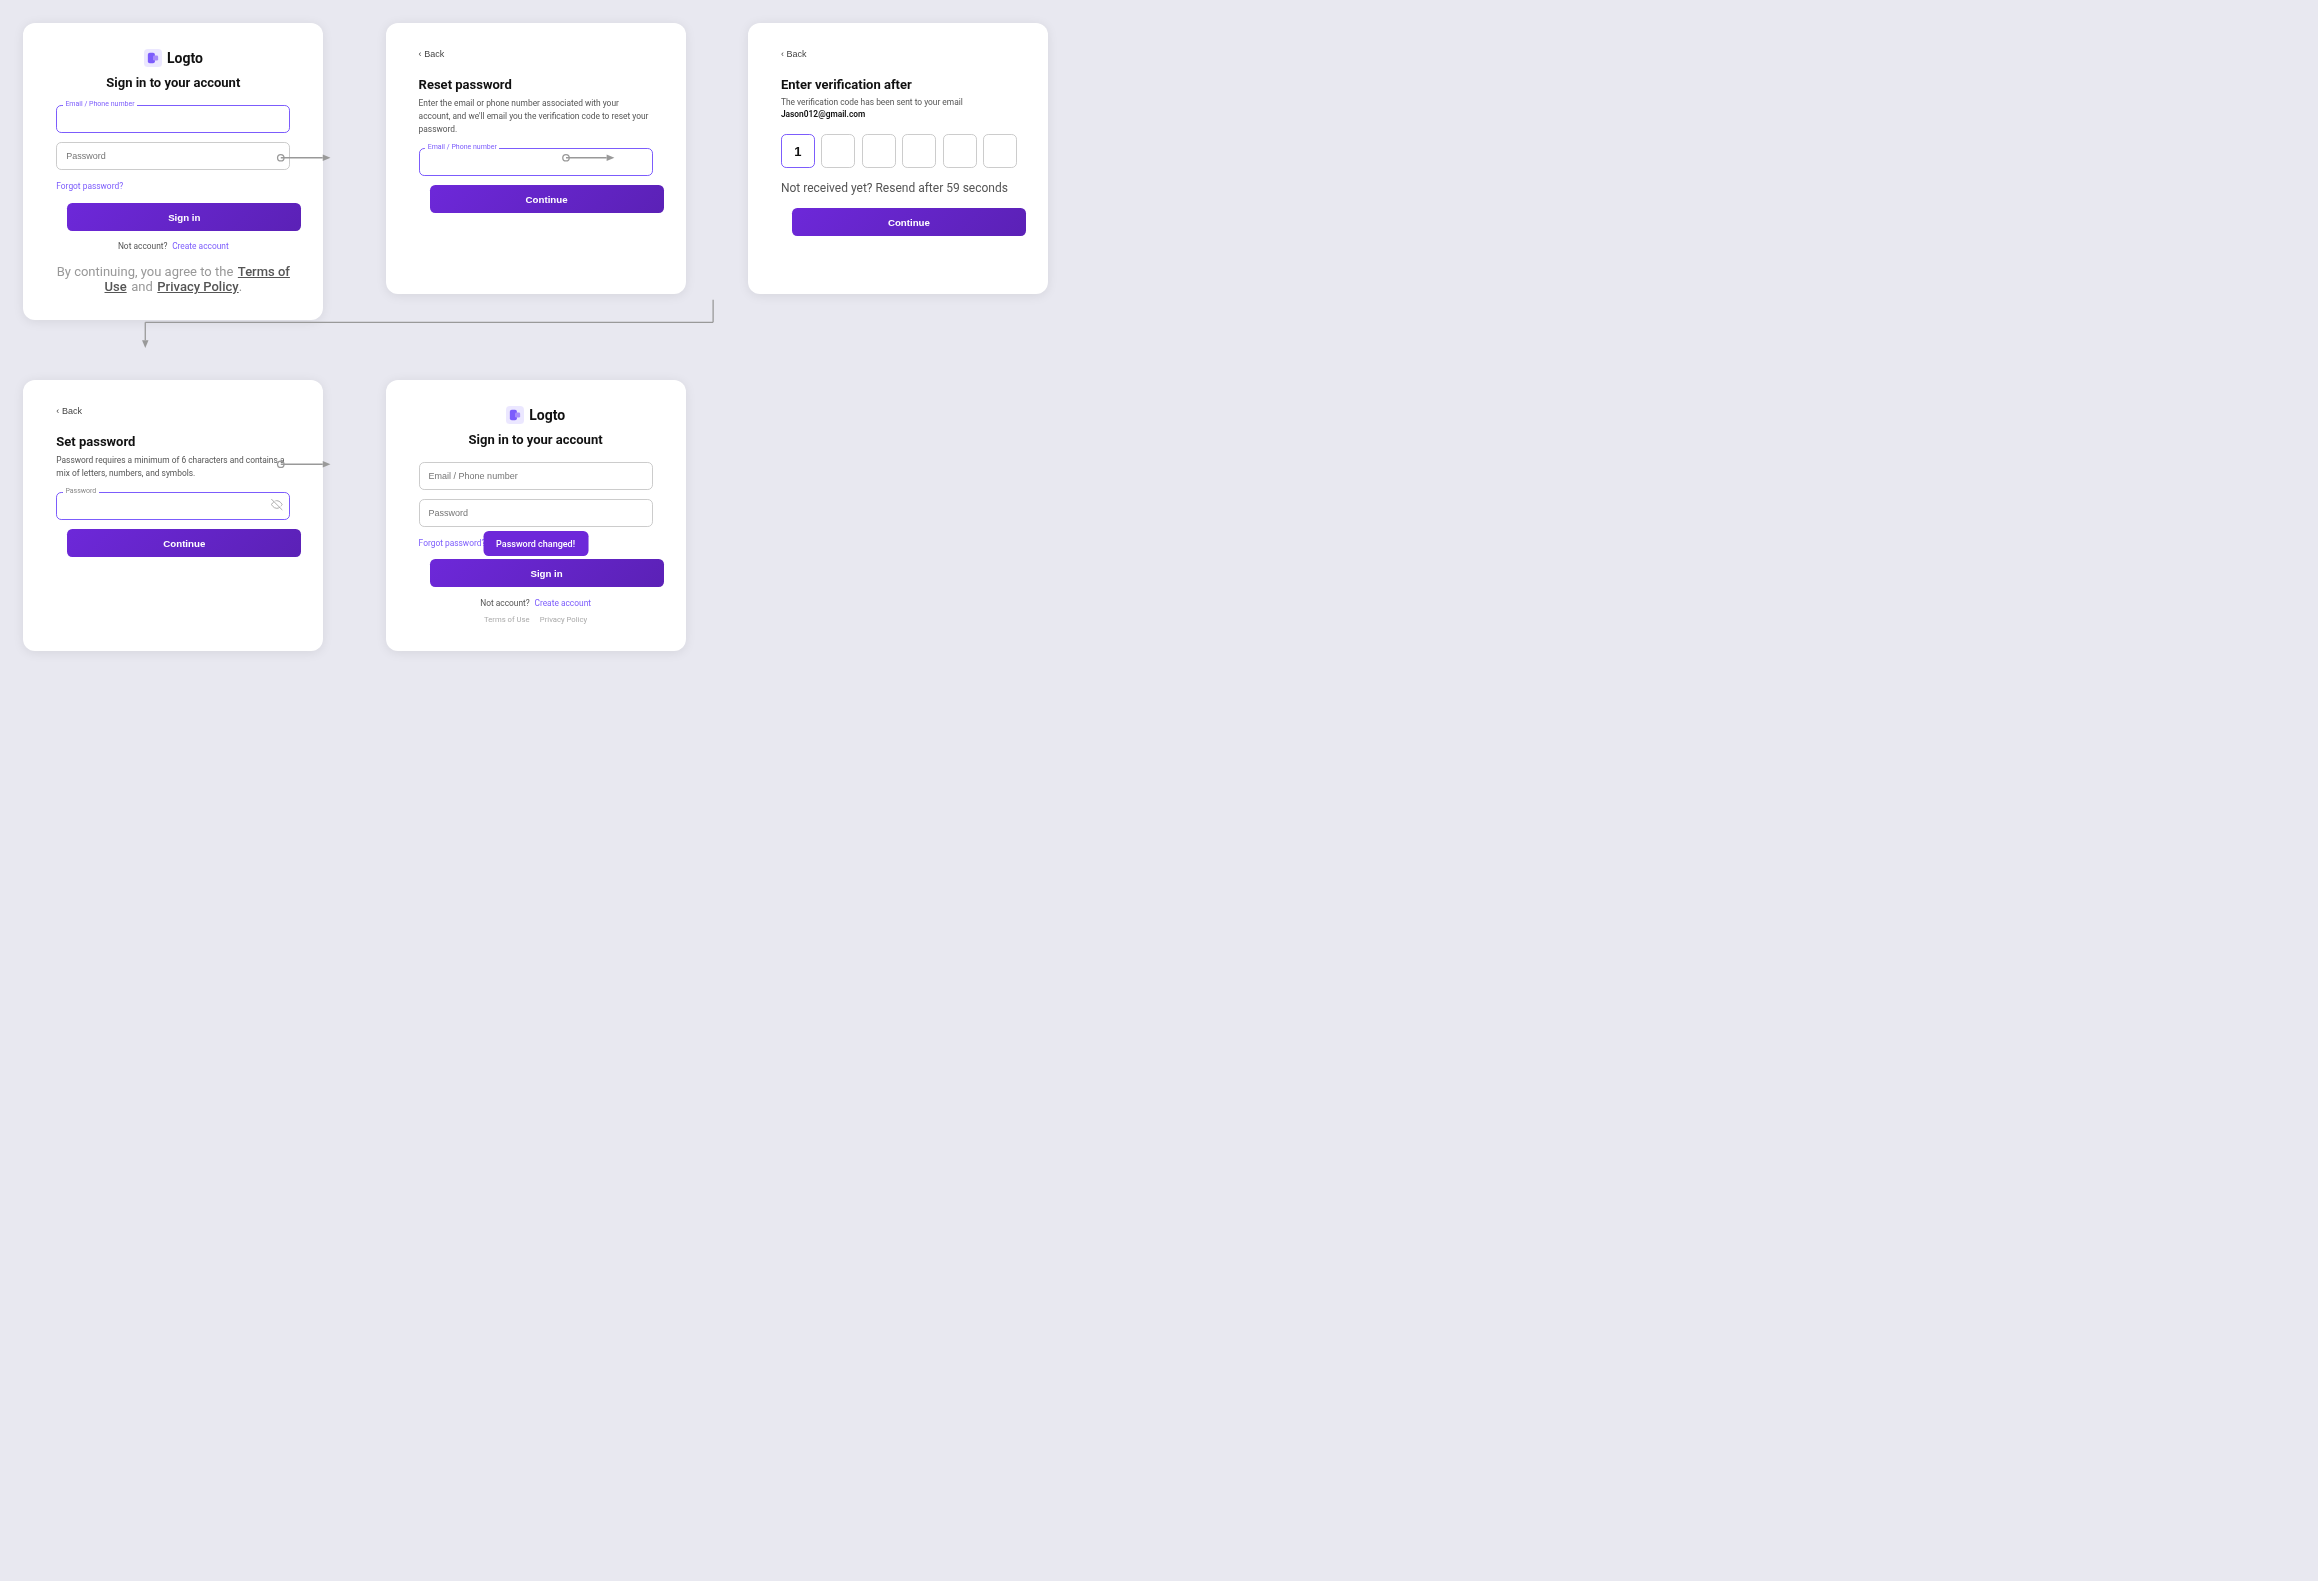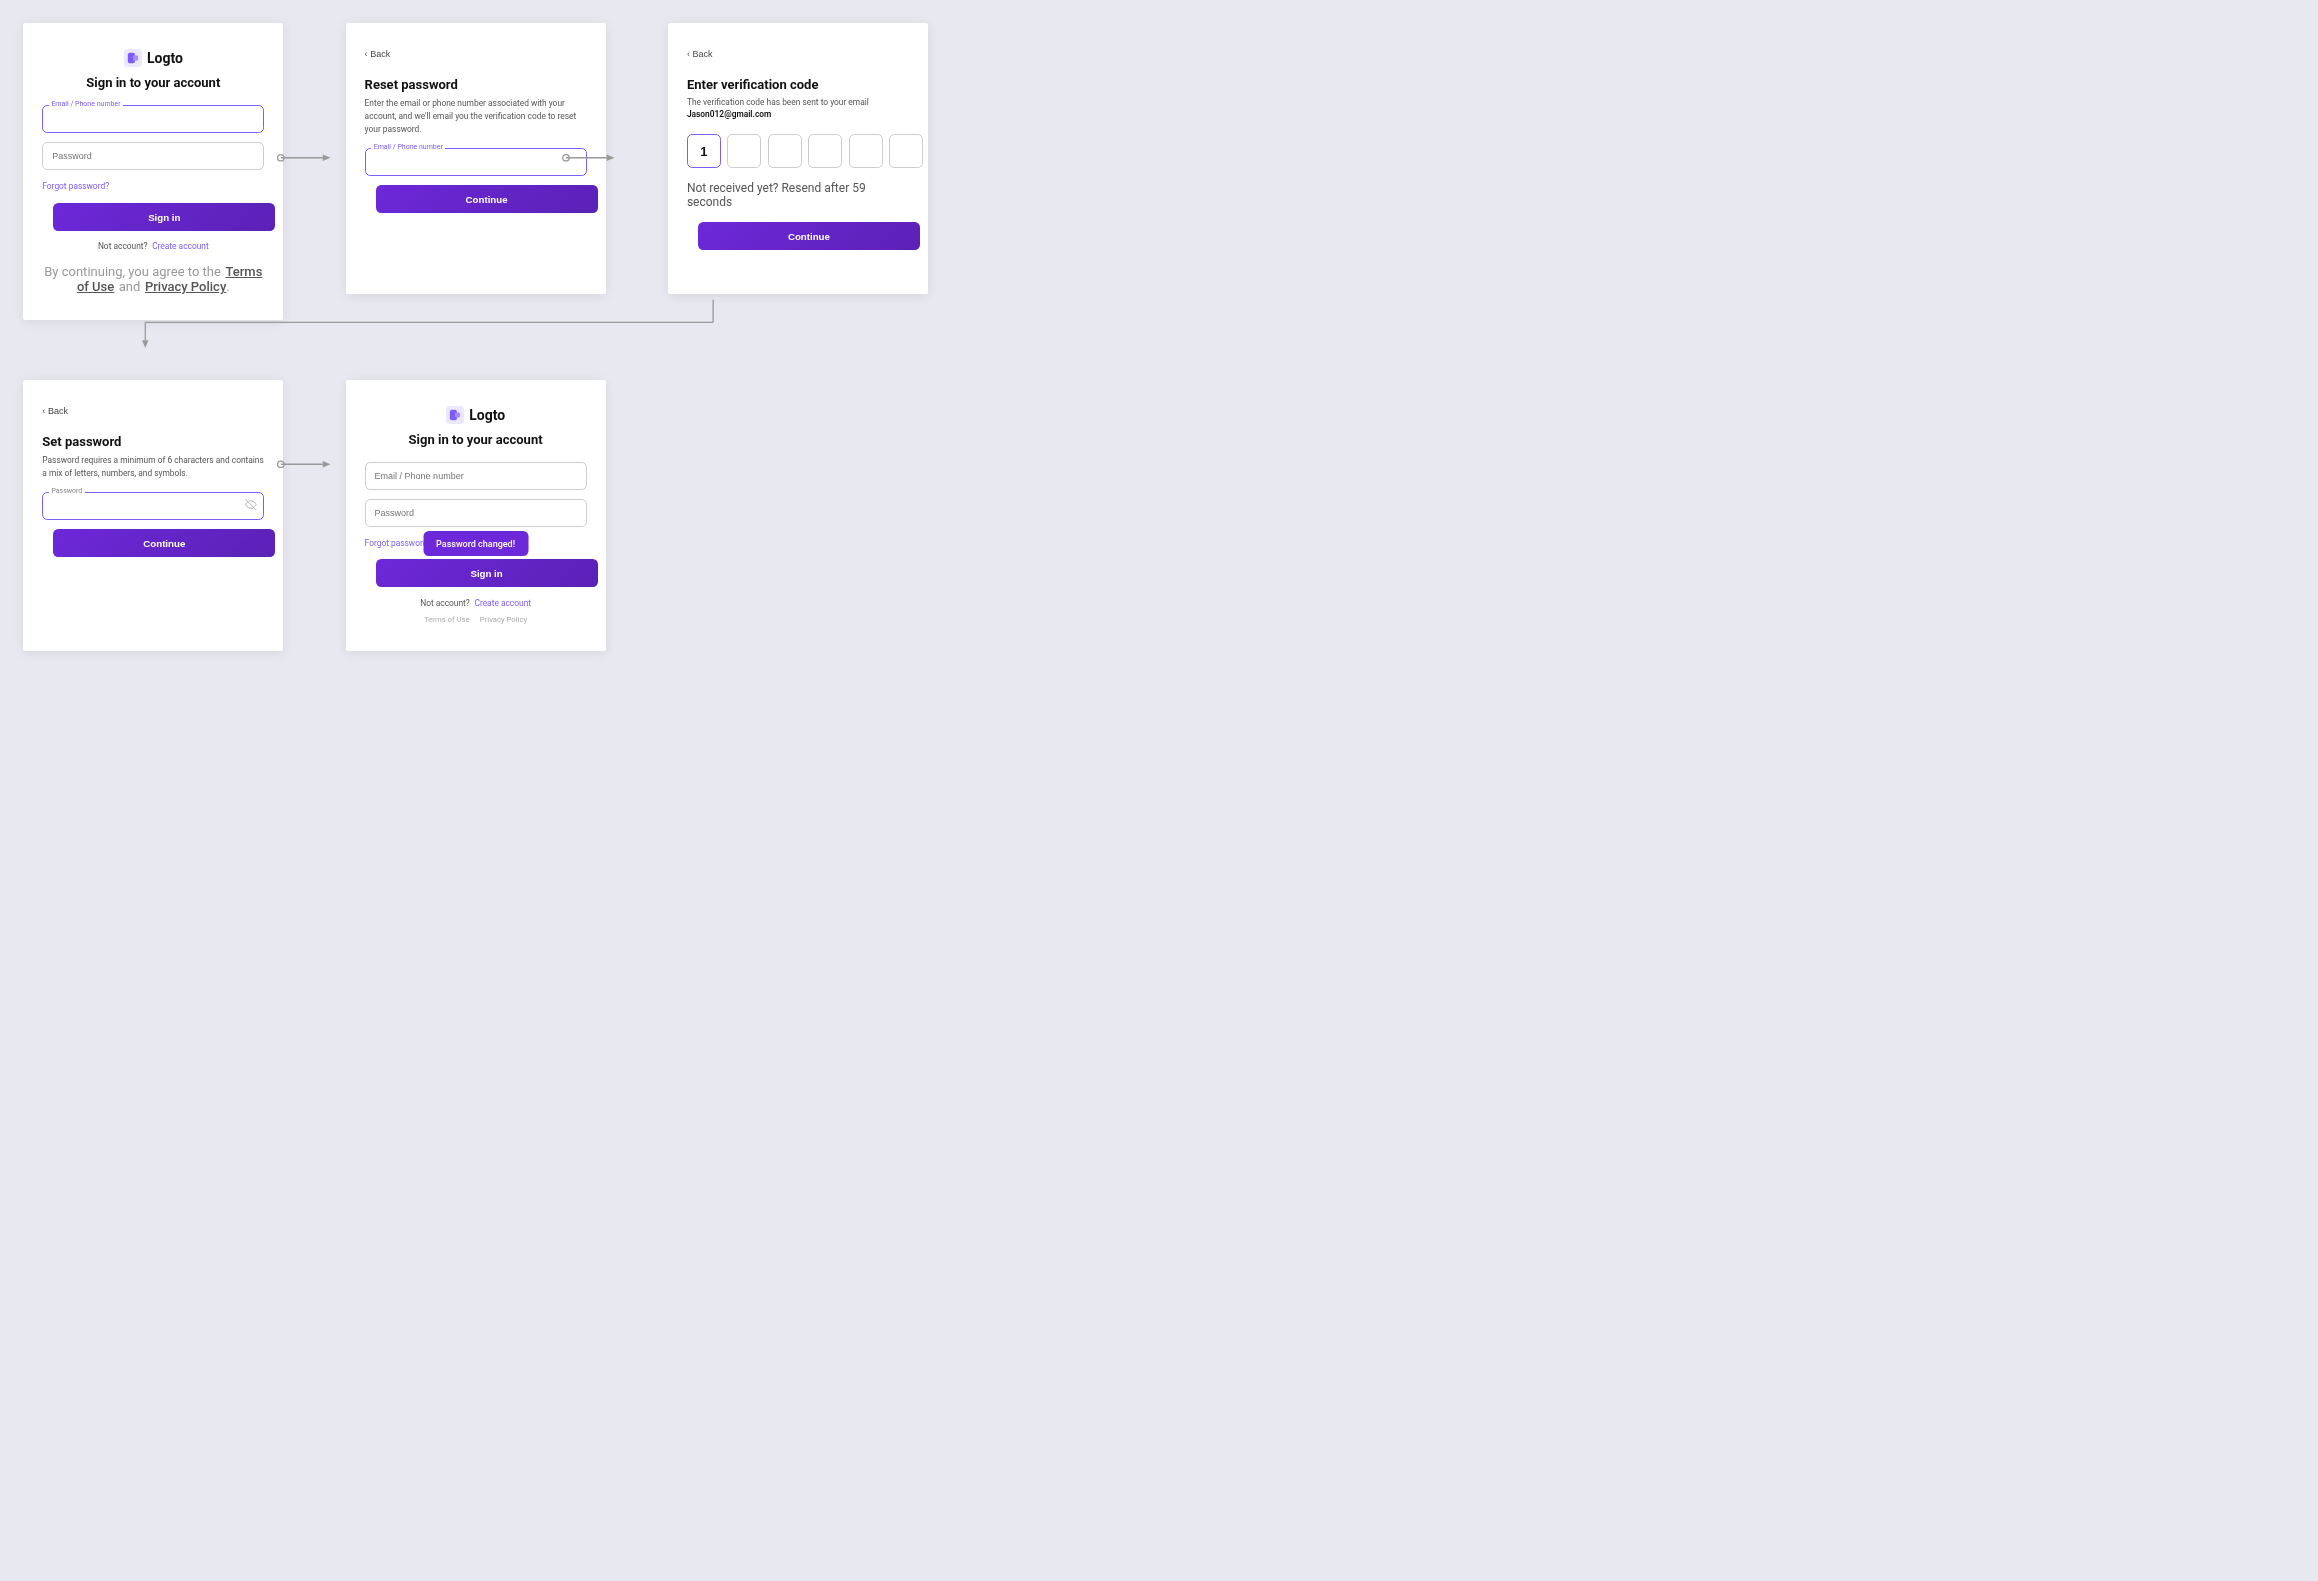--- a/index.html
+++ b/index.html
@@ -12,24 +12,24 @@
 
     .flow-container {
       display: flex;
       flex-direction: column;
       gap: 0;
       position: relative;
     }
 
     .card {
       background: #ffffff;
-      border-radius: 2px;
+      border-radius: 12px;
       box-shadow: 0 1.3px 10.3px rgba(0,0,0,0.08);
-      padding: 26px 19px;
-      width: 260px;
+      padding: 26px 33px;
+      width: 300px;
       min-height: 271px;
       flex-shrink: 0;
       position: relative;
     }
 
     
     .logo-area {
       display: flex;
       align-items: center;
       justify-content: center;
@@ -363,21 +363,21 @@
       <button class="btn-primary">Continue</button>
     </div>
 
     <div style="width:52px;"></div>
 
     <div class="card" style="margin:10.3px;margin-left:0;">
       <button class="back-btn">
         <span>‹</span>
         <span>Back</span>
       </button>
-      <div class="card-title left">Enter verification code</div>
+      <div class="card-title left">Enter verification after</div>
       <div class="verification-sub">
         <span>The verification code has been sent to your email</span>
         <br>
         <strong>Jason012@gmail.com</strong>
       </div>
 
       <div class="code-boxes">
         <input class="code-box active" type="text" maxlength="1" value="1" style="">
         <input class="code-box" type="text" maxlength="1" style="">
         <input class="code-box" type="text" maxlength="1" style="">

